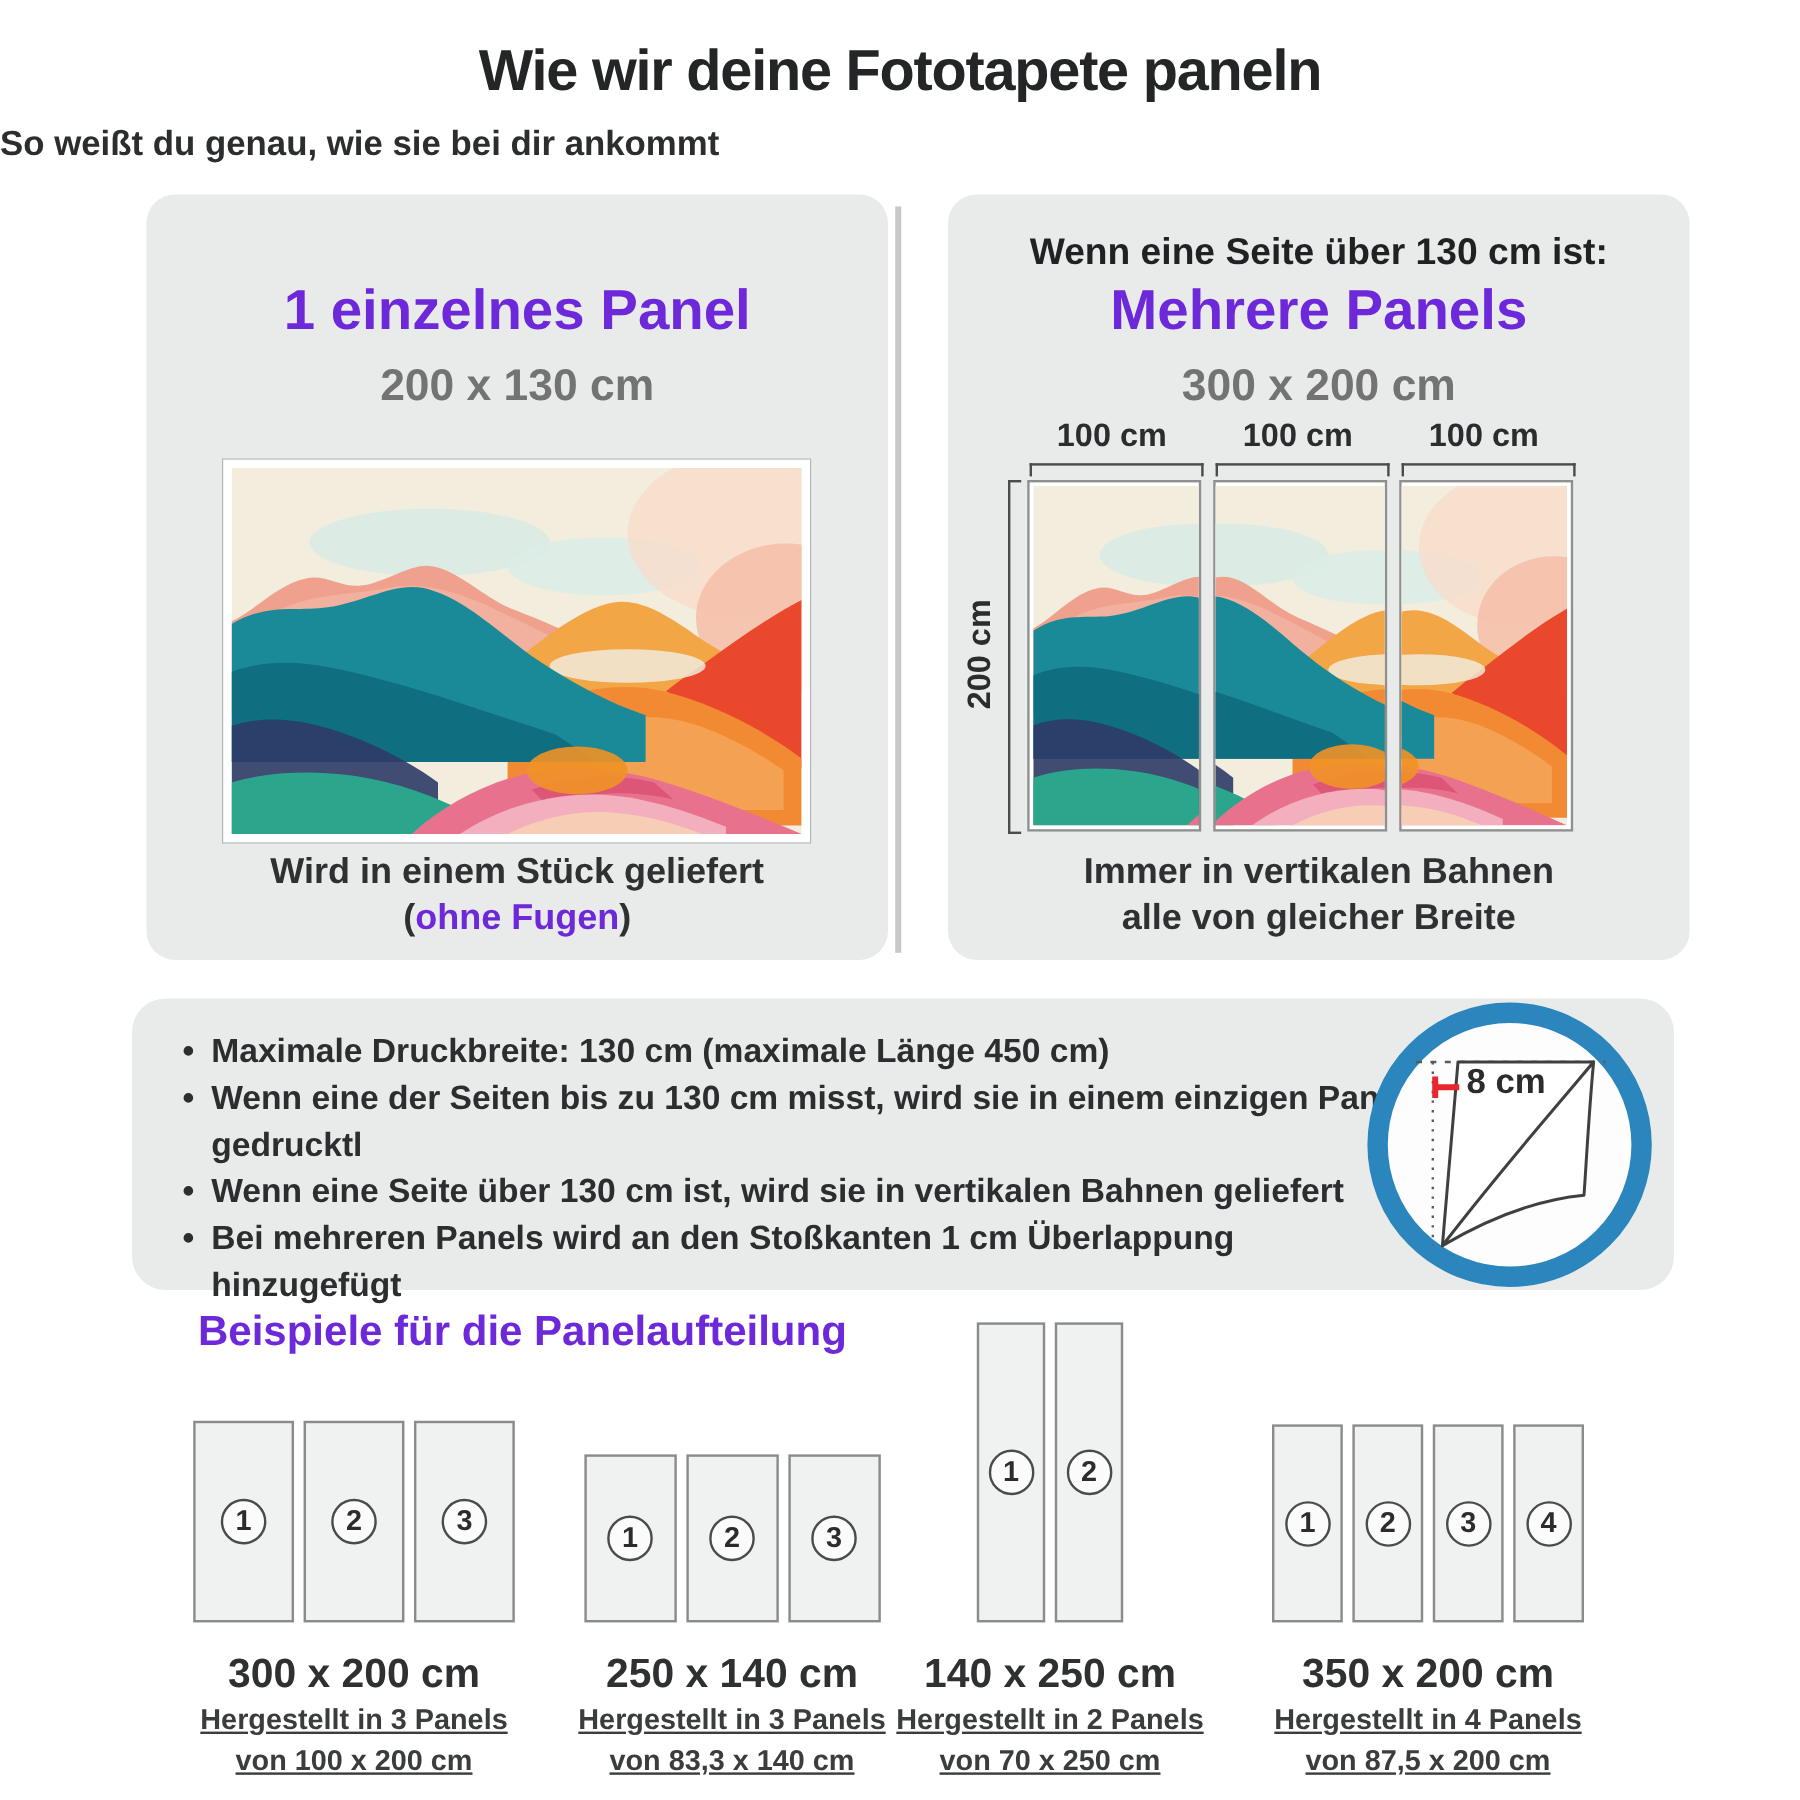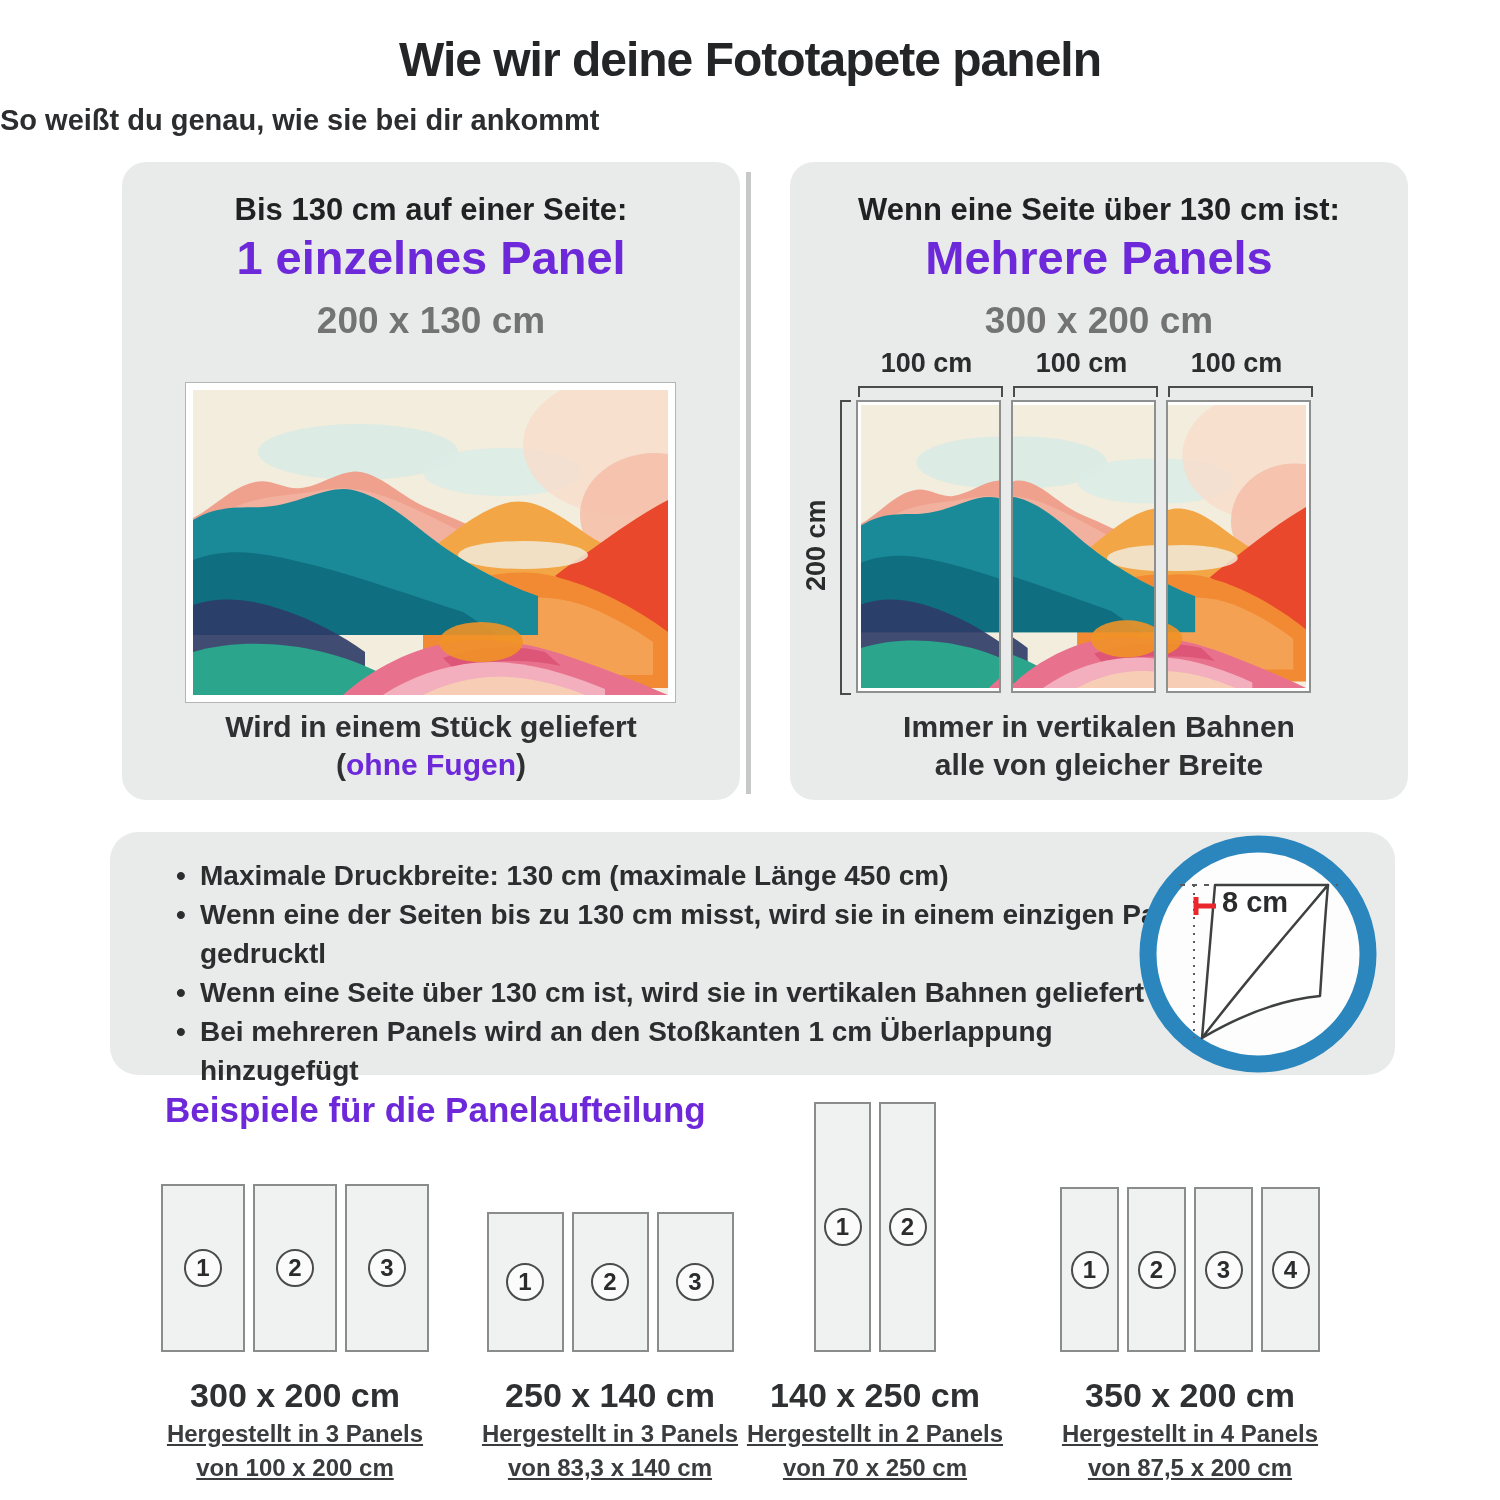--- a/index.html
+++ b/index.html
@@ -42,21 +42,21 @@
   .strip{position:absolute;top:238px;width:145px;height:293px;box-sizing:border-box;
          background:#ffffff;border:2px solid #8e9090;padding:3px;overflow:hidden;}
   .strip .art{width:405px;height:283px;}
   .strip1{left:66px;}  .strip1 .art{margin-left:0;}
   .strip2{left:221px;} .strip2 .art{margin-left:-135px;}
   .strip3{left:376px;} .strip3 .art{margin-left:-270px;}
 
   
   .info-box{position:absolute;left:110px;top:832px;width:1285px;height:243px;
             background:#e9ebea;border-radius:28px;}
-  .info-box ul{list-style:none;margin:0;padding:24px 0 0 64px;}
+  .info-box ul{list-style:none;margin:0;padding:24px 0 0 40px;}
   .info-box li{position:relative;padding-left:26px;font-size:28px;font-weight:bold;
                color:#2b2d2e;line-height:39px;max-width:1010px;}
   .info-box li::before{content:"\2022";position:absolute;left:2px;top:0;}
 
   .overlap-circle{position:absolute;left:1132px;top:828px;width:252px;height:252px;}
   .overlap-label{position:absolute;left:90px;top:58px;font-size:29px;font-weight:bold;color:#2a2c2d;}
 
   
   .examples-heading{position:absolute;left:165px;top:1090px;font-size:35px;font-weight:bold;}
   .example{position:absolute;top:1102px;display:flex;flex-direction:column;align-items:center;}
@@ -104,21 +104,20 @@
     </symbol>
   </defs>
 </svg>
 
 <div class="page">
 
   <div class="title">Wie wir deine Fototapete paneln</div>
   <div class="subtitle">So weißt du genau, wie sie bei dir ankommt</div>
 
   <section class="box box-left">
-    <div class="box-heading">Bis 130 cm auf einer Seite:</div>
     <div class="box-subheading blue">1 einzelnes Panel</div>
     <div class="box-dims">200 x 130 cm</div>
     <div class="art-frame">
       <svg class="art" width="475" height="305" viewBox="0 0 475 305" preserveAspectRatio="none">
           <use href="#wc-art" xlink:href="#wc-art"></use>
         </svg>
     </div>
     <div class="box-caption">
       <span>Wird in einem Stück geliefert</span><br>
       <span>(</span><span class="blue">ohne Fugen</span><span>)</span>

